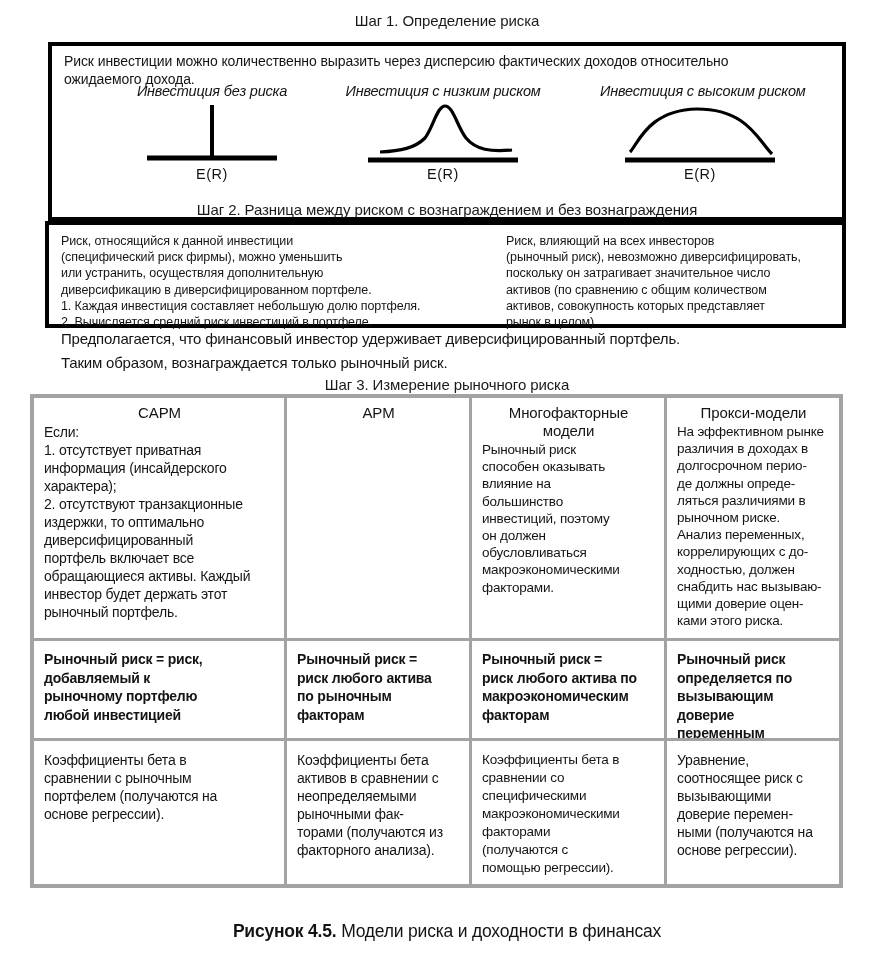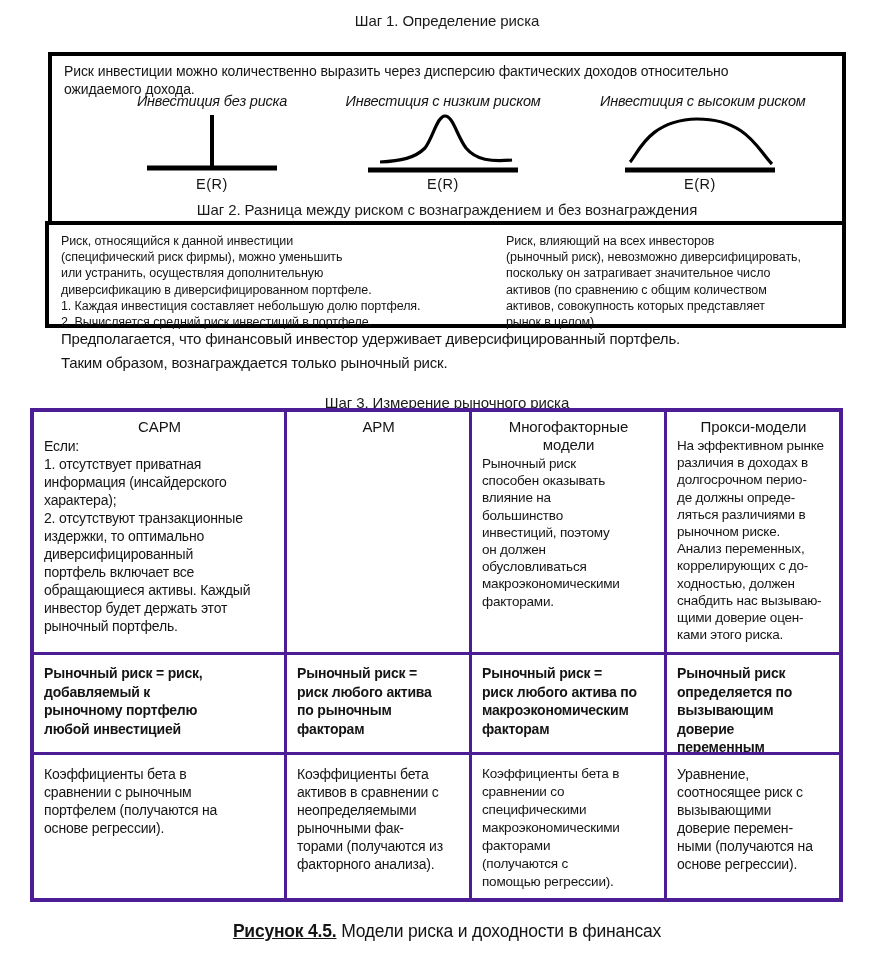--- a/index.html
+++ b/index.html
@@ -13,26 +13,26 @@
   }
   #page { position: relative; width: 894px; height: 967px; background:#fff; }
 
   .step-title {
     position: absolute; left: 0; width: 100%;
     text-align: center; font-size: 15px; line-height: 16px; color:#1a1a1a;
     letter-spacing: -0.1px;
   }
   #step1-title { top: 13px; }
   #step2-title { top: 202px; }
-  #step3-title { top: 395px; }
+  #step3-title { top: 377px; }
 
   .outer-box {
     position: absolute; border: 4px solid #000; background:#fff;
   }
-  #step1-box { left: 48px; top: 52px; width: 798px; height: 179px; }
+  #step1-box { left: 48px; top: 42px; width: 798px; height: 179px; }
   #step2-box { left: 45px; top: 221px; width: 801px; height: 107px; }
 
   
   #step1-intro {
     position: absolute; left: 12px; top: 6px; width: 770px;
     font-size: 14px; line-height: 18px; white-space: pre-line; letter-spacing: -0.1px;
   }
   .chart-group { position: absolute; top: 36px; width: 200px; text-align: center; }
   #chart-no-risk   { left: 60px; }
   #chart-low-risk  { left: 291px; }
@@ -49,41 +49,41 @@
   .s2-col { font-size: 12.5px; line-height: 16.2px; white-space: pre-line; letter-spacing: -0.1px; }
   .s2-col-left  { width: 445px; }
   .s2-col-right { width: 330px; }
   #step2-summary {
     position: absolute; left: 12px; top: 102px; width: 775px;
     font-size: 15px; line-height: 24px; white-space: pre-line; letter-spacing: -0.2px;
   }
 
   
   #step3-table {
-    position: absolute; left: 30px; top: 408px; width: 813px; height: 494px;
-    background: #4c1d95; padding: 4px;
+    position: absolute; left: 30px; top: 394px; width: 813px; height: 494px;
+    background: #a3a3a3; padding: 4px;
     display: grid;
     grid-template-columns: 250px 182px 192px 1fr;
     grid-template-rows: 240px 97px 1fr;
     gap: 3px;
   }
   .cell { background: #fff; padding: 6px 9px 6px 10px; overflow: hidden; }
   .cell-header { text-align: center; font-size: 15px; line-height: 18px; white-space: pre-line; letter-spacing: -0.1px; }
   .cell-desc { font-size: 13.5px; line-height: 17.2px; white-space: pre-line; letter-spacing: -0.2px; margin-top: 1px; }
   .col-capm .cell-desc { font-size: 14px; line-height: 18px; }
   .cell-rule { font-weight: bold; font-size: 14px; line-height: 18.5px; white-space: pre-line; letter-spacing: -0.2px; padding-top: 3px; }
   .cell-est { font-size: 14px; line-height: 18px; white-space: pre-line; letter-spacing: -0.2px; padding-top: 4px; }
   .col3-est { font-size: 13.5px; }
 
   
   #caption {
     position: absolute; left: 0; top: 920px; width: 100%;
     text-align: center; font-size: 17.5px; line-height: 22px; letter-spacing: -0.2px;
   }
-  #caption .cap-bold { font-weight: bold; text-decoration: underline; }
+  #caption .cap-bold { font-weight: bold; }
 
   svg line, svg path { stroke: #000; fill: none; }
 </style>
 </head>
 <body>
 
 <div id="page">
 
   <div id="step1-title" class="step-title">Шаг 1. Определение риска</div>
   <div id="step1-box" class="outer-box">

